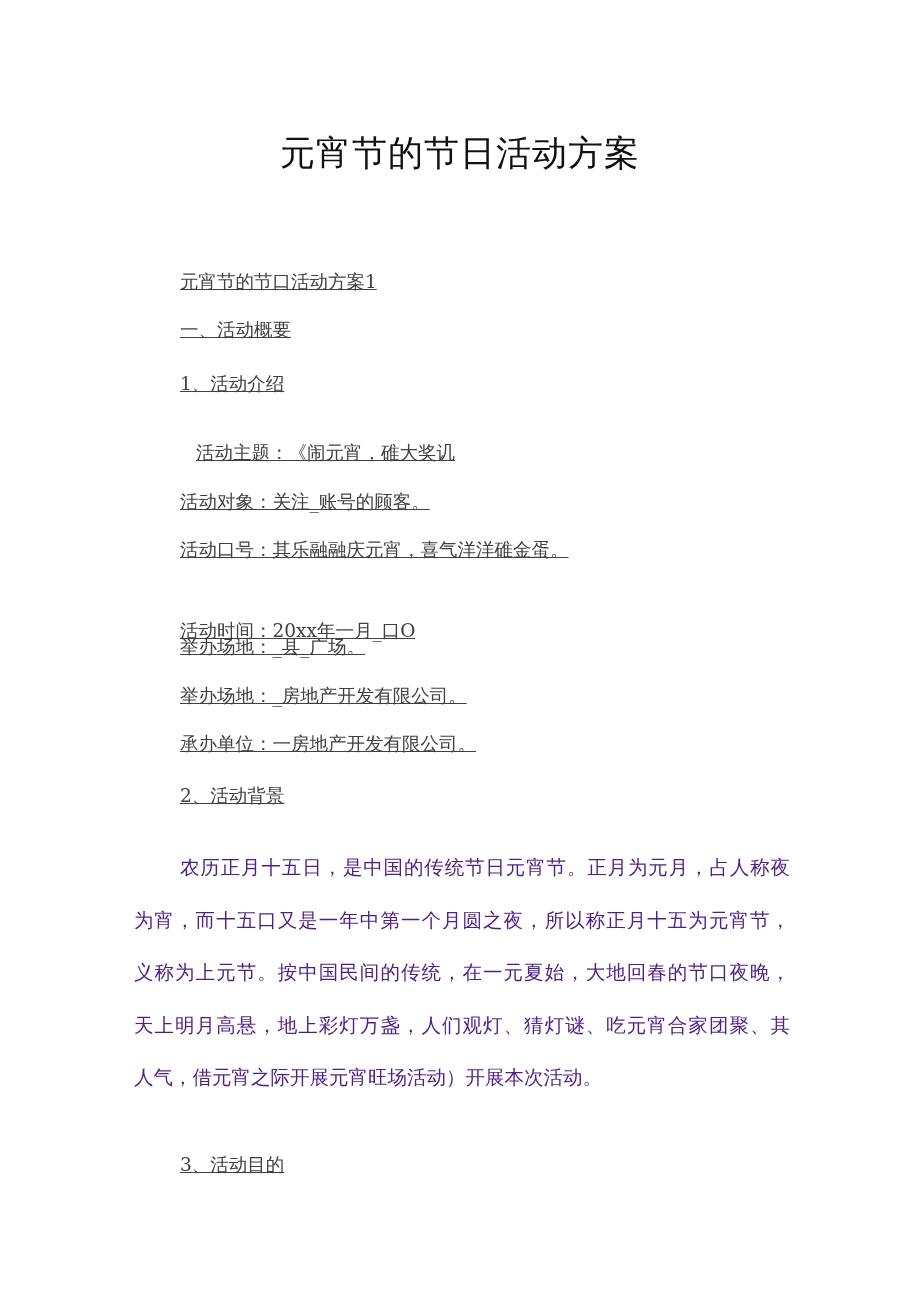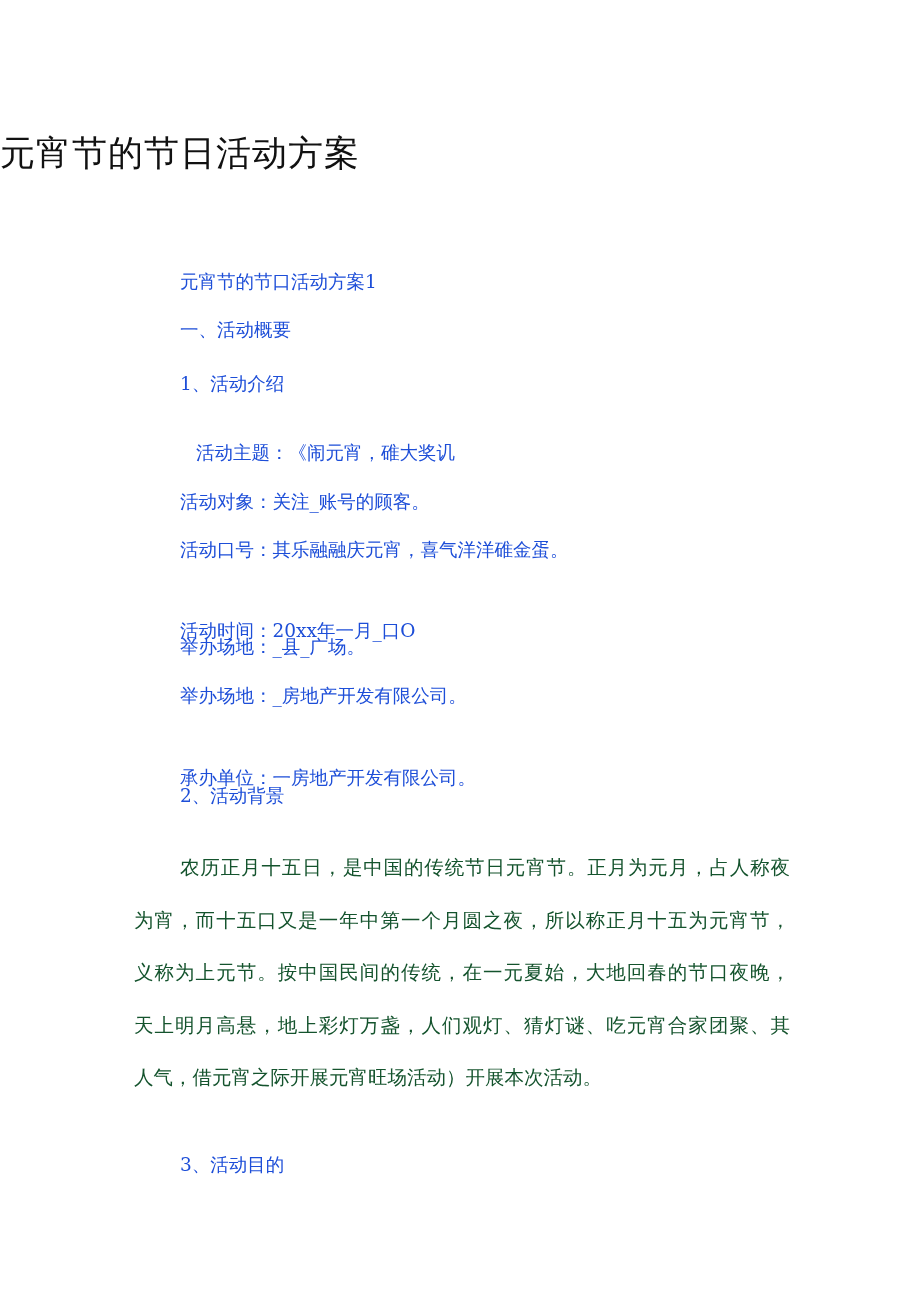--- a/index.html
+++ b/index.html
@@ -20,43 +20,45 @@
       left: 0; top: 0;
       width: 920px;
       height: 1301px;
       background: #ffffff;
     }
     .doc-title {
       position: absolute;
       left: 0;
       width: 920px;
       top: 128px;
+      text-align: center;
       font-size: 35px;
       line-height: 50px;
       letter-spacing: 1px;
       color: #111;
       margin: 0;
       font-weight: normal;
     }
     .line {
       position: absolute;
       left: 180px;
       font-size: 18.5px;
       line-height: 26px;
       white-space: nowrap;
-      color: #1d4ed8;
+      color: #404040;
       margin: 0;
+      text-decoration: underline;
     }
     .para {
       position: absolute;
       left: 134px;
       width: 656px;
       font-size: 19.5px;
       line-height: 52.6px;
-      color: #14532d;
+      color: #4c1d95;
       margin: 0;
       text-align: justify;
       font-family: Liberation Serif, serif;
     }
     .para span.row {
       display: block;
       white-space: nowrap;
       text-align-last: justify;
     }
     .para span.row.last {
@@ -75,21 +77,21 @@
   <p class="line" style="top:317px;">一、活动概要</p>
 
   <p class="line" style="top:371px;">1、活动介绍</p>
 
   <p class="line" style="top:440px;margin-left:16px;">活动主题：《闹元宵，碓大奖讥</p>
   <p class="line" style="top:489px;">活动对象：关注_账号的顾客。</p>
   <p class="line" style="top:537px;text-align:center;">活动口号：其乐融融庆元宵，喜气洋洋碓金蛋。</p>
   <p class="line" style="top:618px;">活动时间：20xx年一月_口O</p>
   <p class="line" style="top:634px;">举办场地：_县_广场。</p>
   <p class="line" style="top:683px;">举办场地：_房地产开发有限公司。</p>
-  <p class="line" style="top:765px;">承办单位：一房地产开发有限公司。</p>
+  <p class="line" style="top:731px;">承办单位：一房地产开发有限公司。</p>
 
   <p class="line" style="top:783px;text-align:right;">2、活动背景</p>
 
   <div class="para" style="top:842px;">
     <span class="row" style="padding-left:46px;">农历正月十五日，是中国的传统节日元宵节。正月为元月，占人称夜</span>
     <span class="row">为宵，而十五口又是一年中第一个月圆之夜，所以称正月十五为元宵节，</span>
     <span class="row">义称为上元节。按中国民间的传统，在一元夏始，大地回春的节口夜晚，</span>
     <span class="row">天上明月高悬，地上彩灯万盏，人们观灯、猜灯谜、吃元宵合家团聚、其</span>
     <span class="row last">人气，借元宵之际开展元宵旺场活动）开展本次活动。</span>
   </div>

